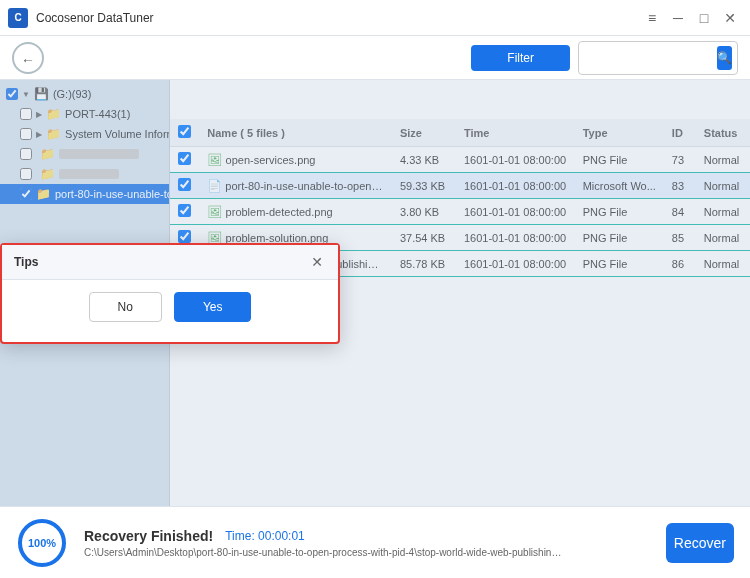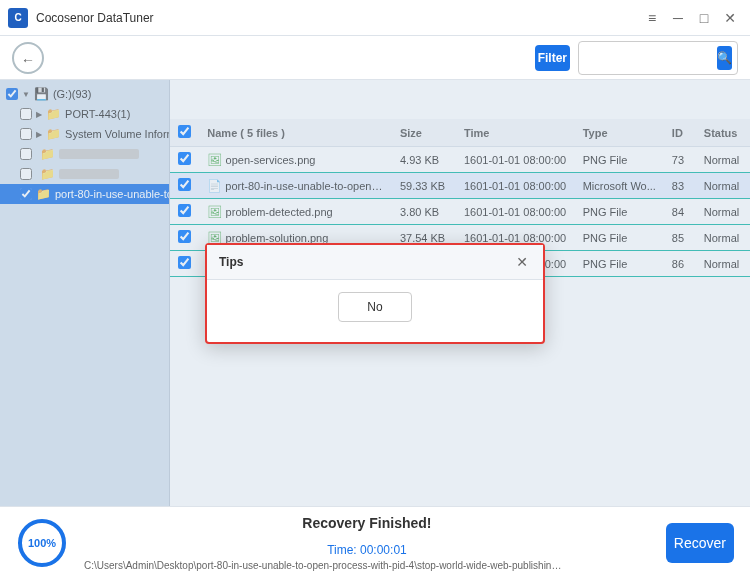--- a/index.html
+++ b/index.html
@@ -93,25 +93,24 @@
     }
     .toolbar-right {
       display: flex;
       align-items: center;
       gap: 8px;
     }
     .filter-btn {
       background: #1a73e8;
       color: white;
       border: none;
-      padding: 6px 3px;
+      padding: 6px 36px;
       border-radius: 4px;
       cursor: pointer;
       font-size: 12px;
-      font-weight: bold;
     }
     .search-box {
       display: flex;
       align-items: center;
       border: 1px solid #ccc;
       border-radius: 4px;
       background: white;
       padding: 4px 8px;
       width: 160px;
     }
@@ -262,21 +261,20 @@
     .status-info {
       flex: 1;
     }
     .status-title {
       font-size: 14px;
       font-weight: bold;
       color: #333;
       display: flex;
       align-items: center;
       gap: 12px;
-      flex-direction: column;
     }
     .status-time {
       font-size: 12px;
       color: #1a73e8;
       font-weight: normal;
     }
     .status-path {
       font-size: 10px;
       color: #666;
       margin-top: 3px;
@@ -300,21 +298,20 @@
     
     .modal-overlay {
       position: absolute;
       top: 80px;
       left: 0;
       right: 0;
       bottom: 72px;
       background: rgba(180, 200, 220, 0.3);
       display: flex;
       align-items: center;
-      justify-content: center;
       z-index: 100;
     }
     .modal {
       background: white;
       border: 2px solid #e53935;
       border-radius: 4px;
       width: 340px;
       box-shadow: 0 4px 20px rgba(0,0,0,0.2);
     }
     .modal-header {
@@ -466,21 +463,21 @@
       </thead>
       <tbody id="file-tbody">
       <tr>
       <td class="col-checkbox">
         <input type="checkbox" checked="" style="">
       </td>
       <td class="col-name">
         <span style="color:#4caf50;font-size:12px;">🖼</span>
         open-services.png
       </td>
-      <td class="col-size">4.93 KB</td>
+      <td class="col-size">4.33 KB</td>
       <td class="col-time">1601-01-01 08:00:00</td>
       <td class="col-type">PNG File</td>
       <td class="col-id">73</td>
       <td class="col-status">Normal</td>
     </tr>
           <tr class="highlighted">
       <td class="col-checkbox">
         <input type="checkbox" checked="" style="">
       </td>
       <td class="col-name">
@@ -541,20 +538,21 @@
 </div>
 
 <div class="modal-overlay">
   <div class="modal">
     <div class="modal-header">
       <span class="modal-title">Tips</span>
       <button class="modal-close">✕</button>
     </div>
     <div class="modal-footer">
       <button class="modal-btn modal-btn-no">No</button>
+      <button class="modal-btn modal-btn-yes">Yes</button>
     </div>
   </div>
 </div>
 
 <div class="status-bar">
   <div class="progress-circle">
     <svg width="52" height="52" viewBox="0 0 52 52">
       <circle cx="26" cy="26" r="22" fill="none" stroke="#e0e8f0" stroke-width="4"></circle>
       <circle cx="26" cy="26" r="22" fill="none" stroke="#1a73e8" stroke-width="4" stroke-dasharray="138.2" stroke-dashoffset="0"></circle>
     </svg>

